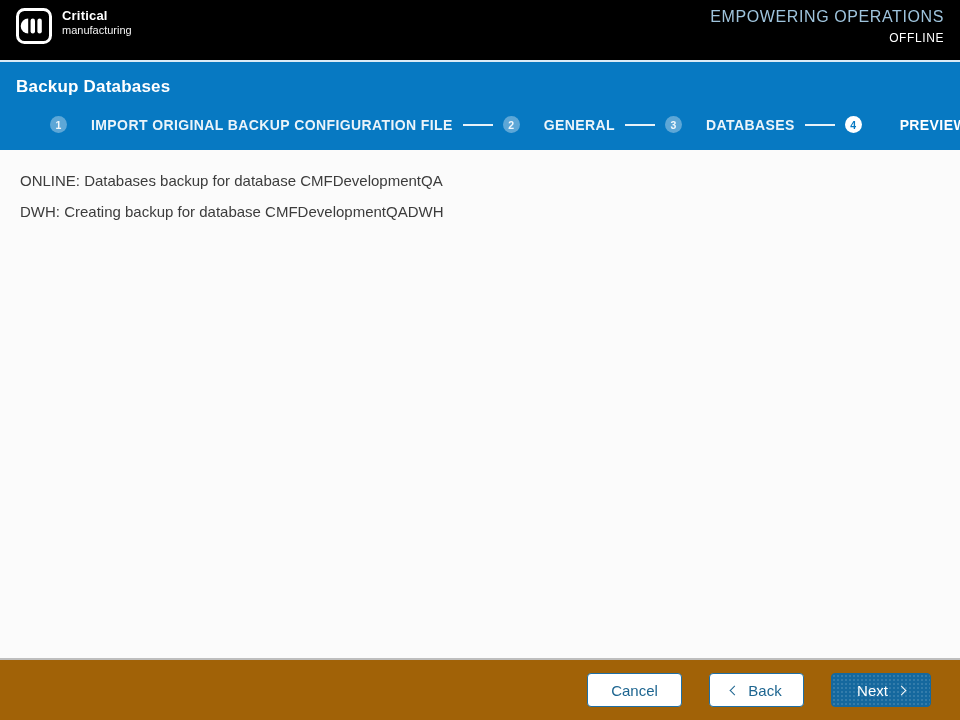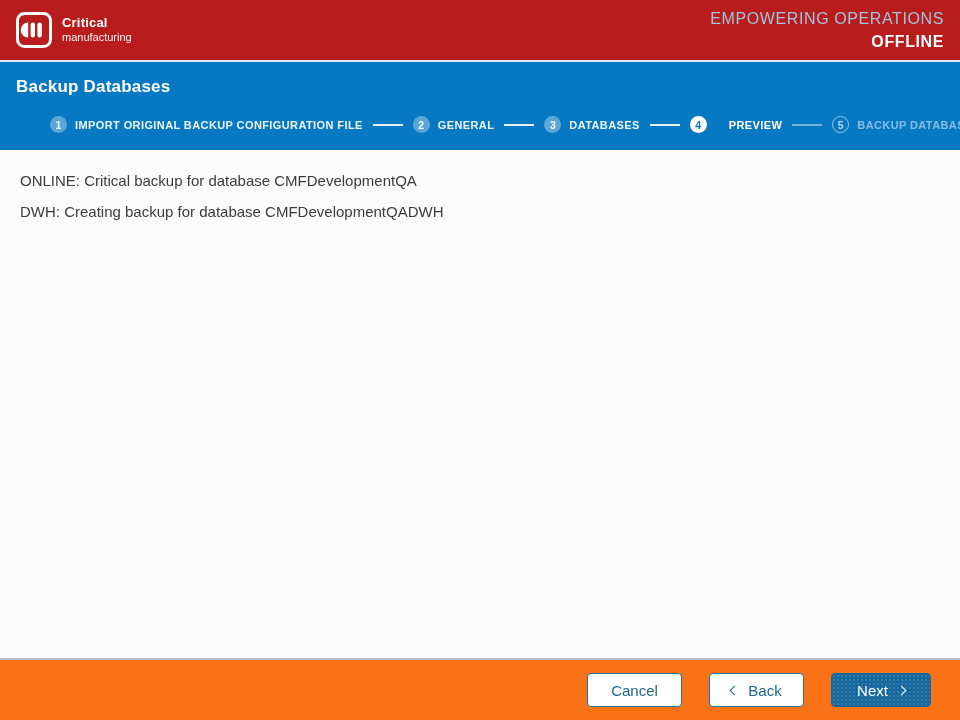--- a/index.html
+++ b/index.html
@@ -7,71 +7,71 @@
   body {
     font-family: "Liberation Sans", "DejaVu Sans", sans-serif;
     background: #FBFBFB;
     overflow: hidden;
   }
   .app { display: flex; flex-direction: column; width: 960px; height: 720px; }
 
   
   .header {
     height: 60px;
-    background: #b91c1c;
+    background: #000000;
     display: flex;
-    align-items: center;
-    padding: 0 16px;
+    align-items: flex-start;
+    padding: 8px 16px;
     flex: 0 0 auto;
   }
   .logo-box { width: 36px; height: 36px; margin-right: 10px; flex: 0 0 auto; }
   .logo-text { color: #fff; line-height: 15px; }
   .logo-title { font-weight: 700; font-size: 13px; letter-spacing: .2px; }
   .logo-sub { font-weight: 400; font-size: 11px; opacity: .95; }
   .header-right { margin-left: auto; text-align: right; }
   .tagline { color: #9FC4DD; font-size: 16px; letter-spacing: .6px; }
-  .mode { color: #FFFFFF; font-size: 16px; font-weight: 700; letter-spacing: .6px; margin-top: 5px; }
+  .mode { color: #FFFFFF; font-size: 12px; font-weight: 400; letter-spacing: .6px; margin-top: 5px; }
 
   
   .wizard-band {
     background: #0779C2;
     border-top: 2px solid rgba(255,255,255,0.85);
     padding: 15px 16px 17px 16px;
     flex: 0 0 auto;
   }
   .wizard-title { color: #FFFFFF; font-size: 17px; font-weight: 700; letter-spacing: .2px; }
   .stepper { display: flex; align-items: center; margin: 19px 0 0 34px; }
   .step { display: flex; align-items: center; }
   .step-circle {
     width: 17px; height: 17px; border-radius: 50%;
     display: flex; align-items: center; justify-content: center;
     font-size: 10.5px; font-weight: 700; flex: 0 0 auto;
   }
   .step-label {
-    margin-left: 8px; font-size: 11px; font-weight: 600;
+    margin-left: 24px; font-size: 14px; font-weight: 600;
     letter-spacing: .4px; text-transform: uppercase; white-space: nowrap;
   }
   .step.completed .step-circle { background: rgba(255,255,255,0.35); color: rgba(255,255,255,0.92); }
   .step.completed .step-label  { color: rgba(255,255,255,0.92); }
   .step.current .step-circle   { background: #FFFFFF; color: #0779C2; }
   .step.current .step-label    { color: #FFFFFF; font-weight: 700; padding-left: 14px; }
   .step.upcoming .step-circle  { background: transparent; border: 1.5px solid rgba(255,255,255,0.55); color: rgba(255,255,255,0.7); }
   .step.upcoming .step-label   { color: rgba(255,255,255,0.5); }
   .connector { width: 30px; height: 2px; background: rgba(255,255,255,0.9); margin: 0 10px; flex: 0 0 auto; }
   .connector.dim { background: rgba(255,255,255,0.45); }
 
   
   .content { flex: 1 1 auto; background: #FBFBFB; padding: 23px 20px; }
   .content p { font-size: 15px; color: #3C3C3C; margin-bottom: 16px; line-height: 15px; }
 
   
   .footer {
     flex: 0 0 auto;
     height: 62px;
-    background: #f97316;
+    background: #a16207;
     border-top: 2px solid #BEBEBE;
     display: flex; align-items: center; justify-content: flex-end;
     padding: 0 29px; gap: 27px;
   }
   .btn {
     height: 34px; border-radius: 4px; font-size: 15px;
     font-family: "Liberation Sans", sans-serif;
     display: inline-flex; align-items: center; justify-content: center;
     cursor: pointer; padding: 0 19px; gap: 10px;
   }
@@ -139,21 +139,21 @@
 
       <div class="step upcoming">
         <div class="step-circle">5</div>
         <div class="step-label">BACKUP DATABASES</div>
       </div>
 
     </div>
   </div>
 
   <div class="content">
-    <p>ONLINE: Critical backup for database CMFDevelopmentQA</p>
+    <p>ONLINE: Databases backup for database CMFDevelopmentQA</p>
     <p>DWH: Creating backup for database CMFDevelopmentQADWH</p>
   </div>
 
   <div class="footer">
     <button class="btn btn-outline">
       <span>Cancel</span>
     </button>
     <button class="btn btn-outline">
       <span class="chev chev-left"></span>
       <span>Back</span>

